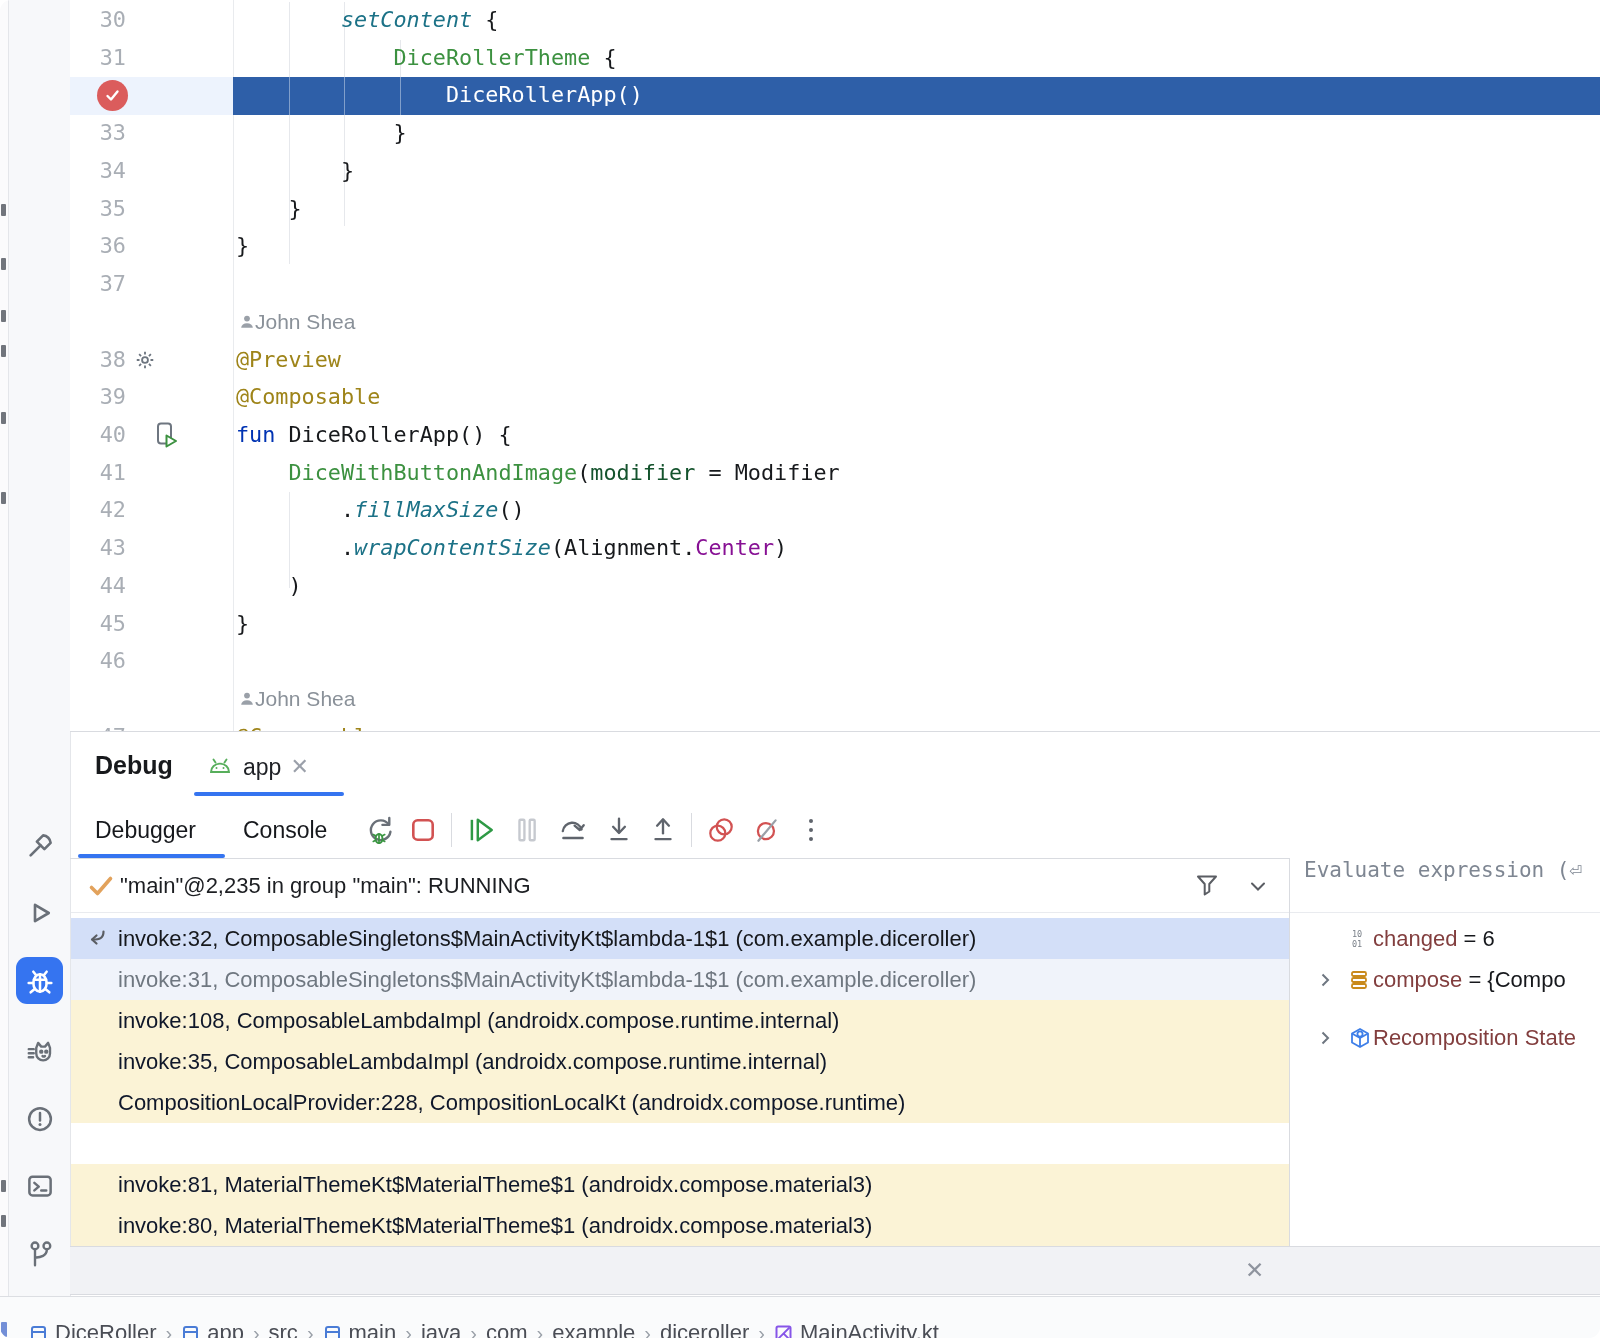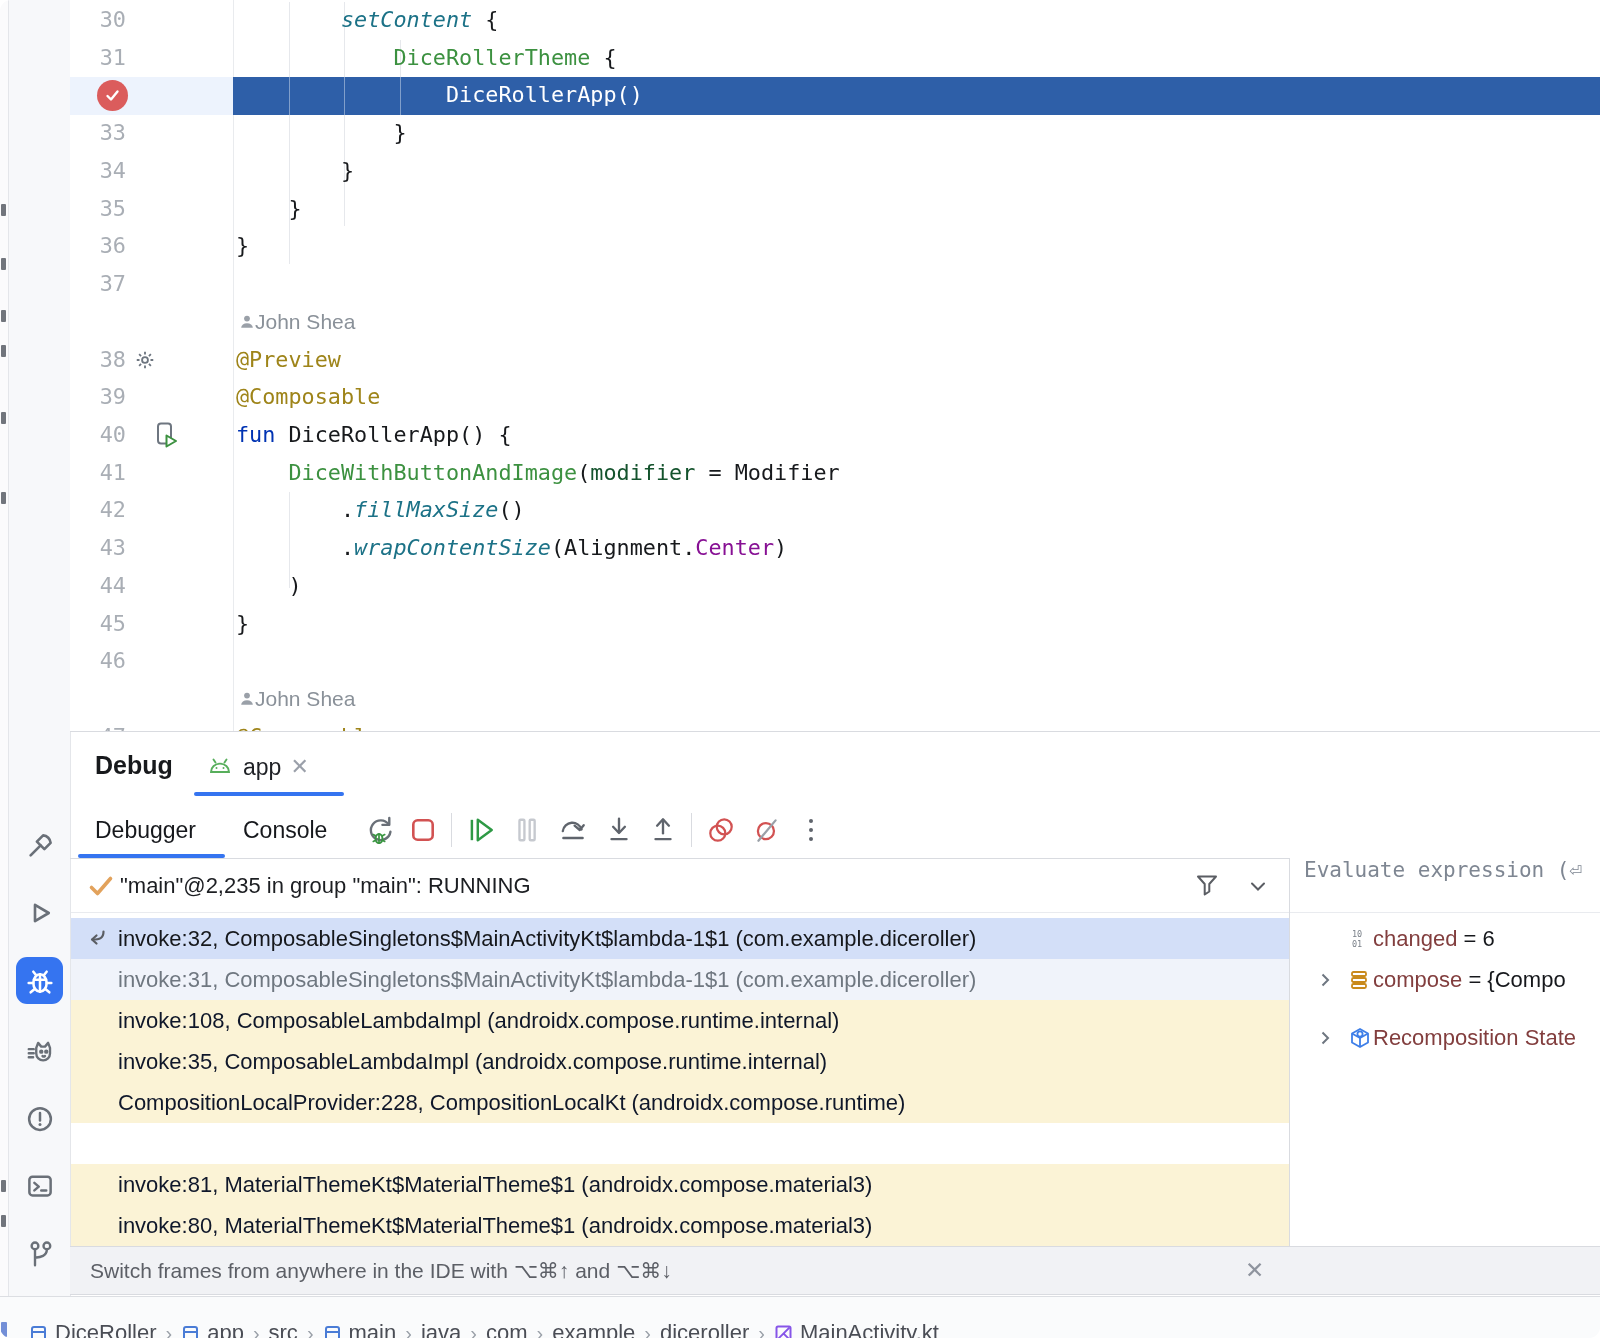--- a/index.html
+++ b/index.html
@@ -425,21 +425,20 @@
               <path d="M3 6.5 L11 11 L19 6.5 M11 11 V20"></path>
               <circle cx="11" cy="7" r="2.6" fill="#fff"></circle>
             </svg>
           </span>
           <span class="eval-text"><span class="ev-name">Recomposition State</span></span>
         </div>
       </div>
   </div>
 
   <div id="banner">
-    <span class="txt">Switch frames from anywhere in the IDE with ⌥⌘↑ and ⌥⌘↓</span>
     <span class="x">✕</span>
   </div>
 
   <div id="crumb-bar">
     <div id="crumbs">
         <span class="crumb">
           <span>
             <svg width="19" height="19" viewBox="0 0 19 19" fill="none" stroke="#4a7cd6" stroke-width="2">
               <rect x="3" y="3" width="13" height="13" rx="2"></rect>
               <path d="M3 8 h13"></path>

